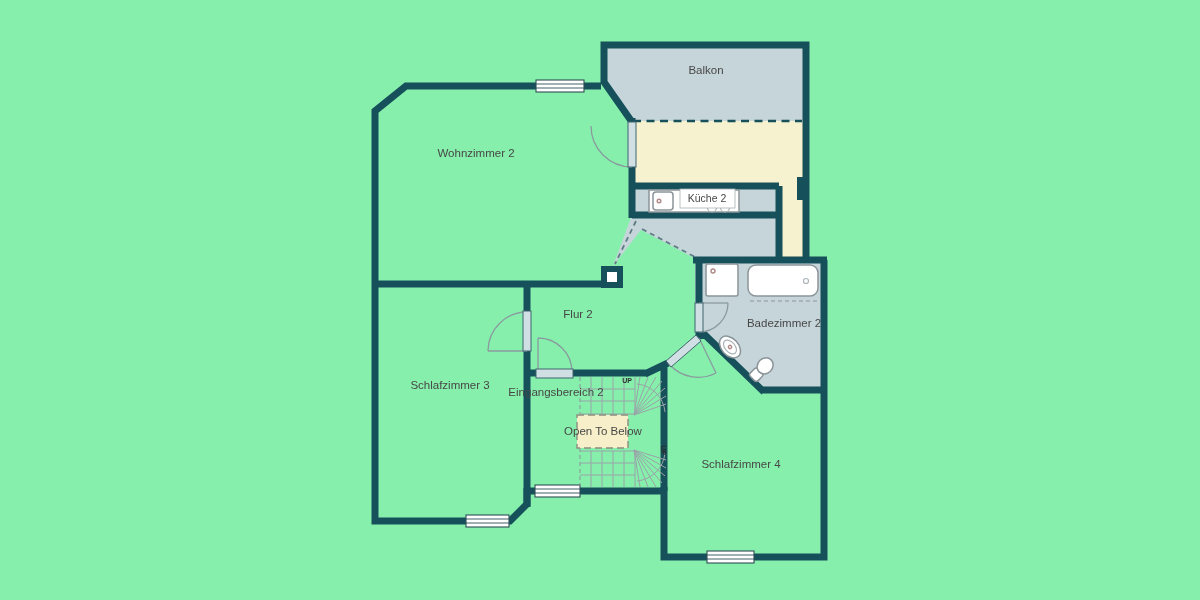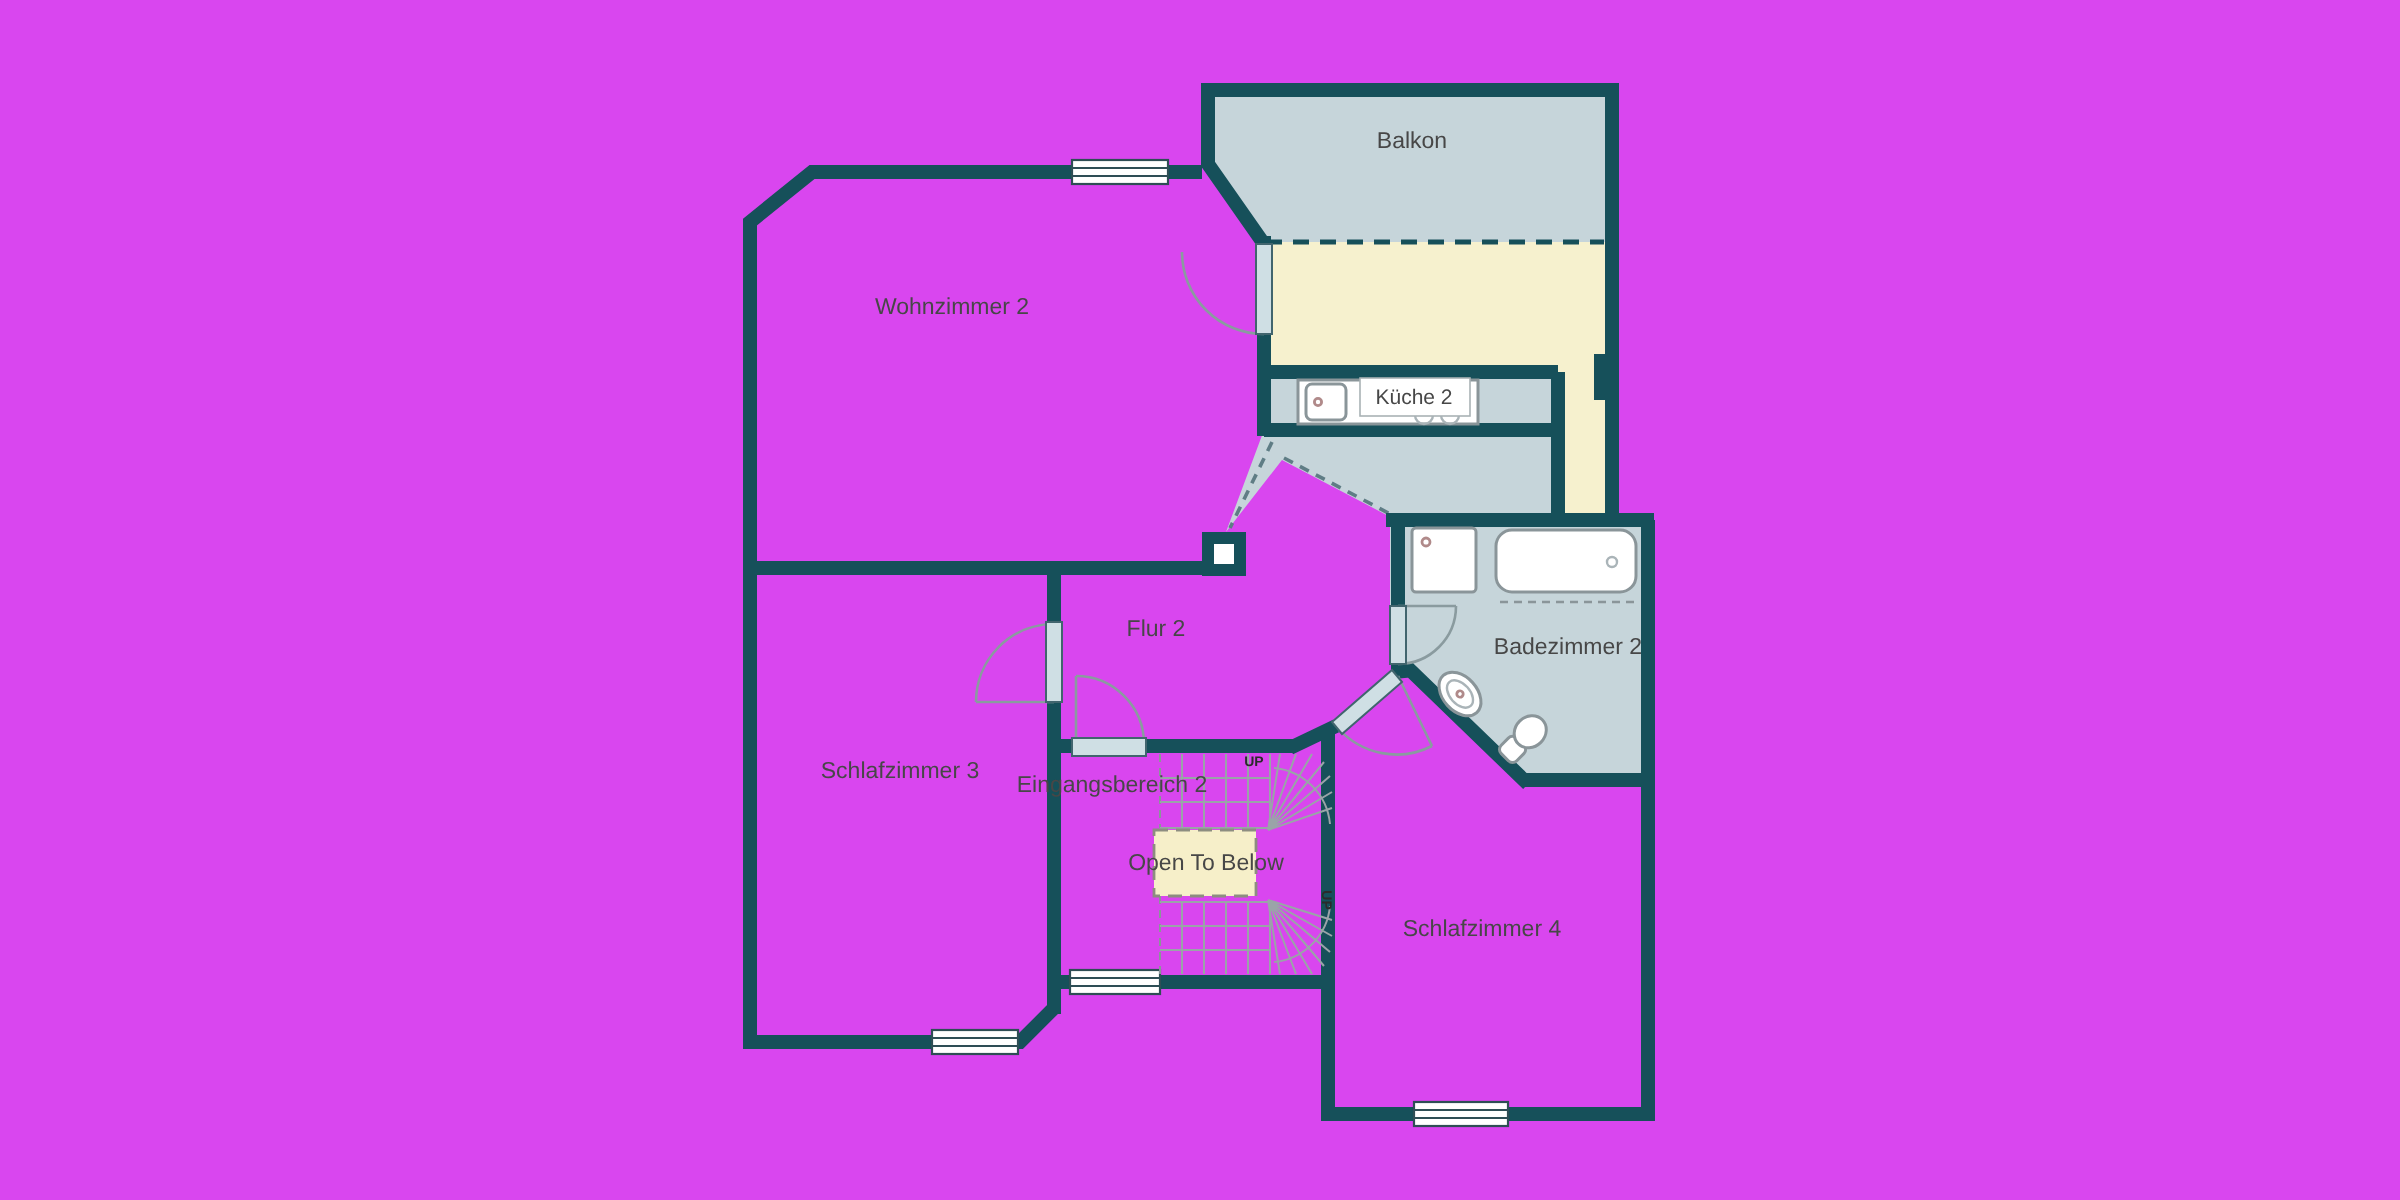--- a/index.html
+++ b/index.html
@@ -1,16 +1,16 @@
 <!DOCTYPE html>
 <html><head>
 <meta charset="utf-8">
 <style>
   html,body{margin:0;padding:0;background:#ffffff;}
-  .stage{position:relative;width:1200px;height:600px;background:#d946ef;overflow:hidden;
+  .stage{position:relative;width:1200px;height:600px;background:#86efac;overflow:hidden;
          font-family:"Liberation Sans", sans-serif;}
   svg{position:absolute;left:0;top:0;}
   .wall{stroke:#16505a;stroke-width:7;fill:none;stroke-linejoin:miter;stroke-linecap:butt;}
   .fill-blue{fill:#c6d5da;stroke:none;}
   .fill-yellow{fill:#f6f1ce;stroke:none;}
   .leaf{fill:#cfdfe4;stroke:#41656e;stroke-width:1;}
   .swing{fill:none;stroke:#8a9b9f;stroke-width:1.3;}
   .win{fill:#ffffff;stroke:#2e4e55;stroke-width:1.1;}
   .win-line{stroke:#2e4e55;stroke-width:0.9;}
   .fixture{fill:#ffffff;stroke:#8a9599;stroke-width:1.5;}

